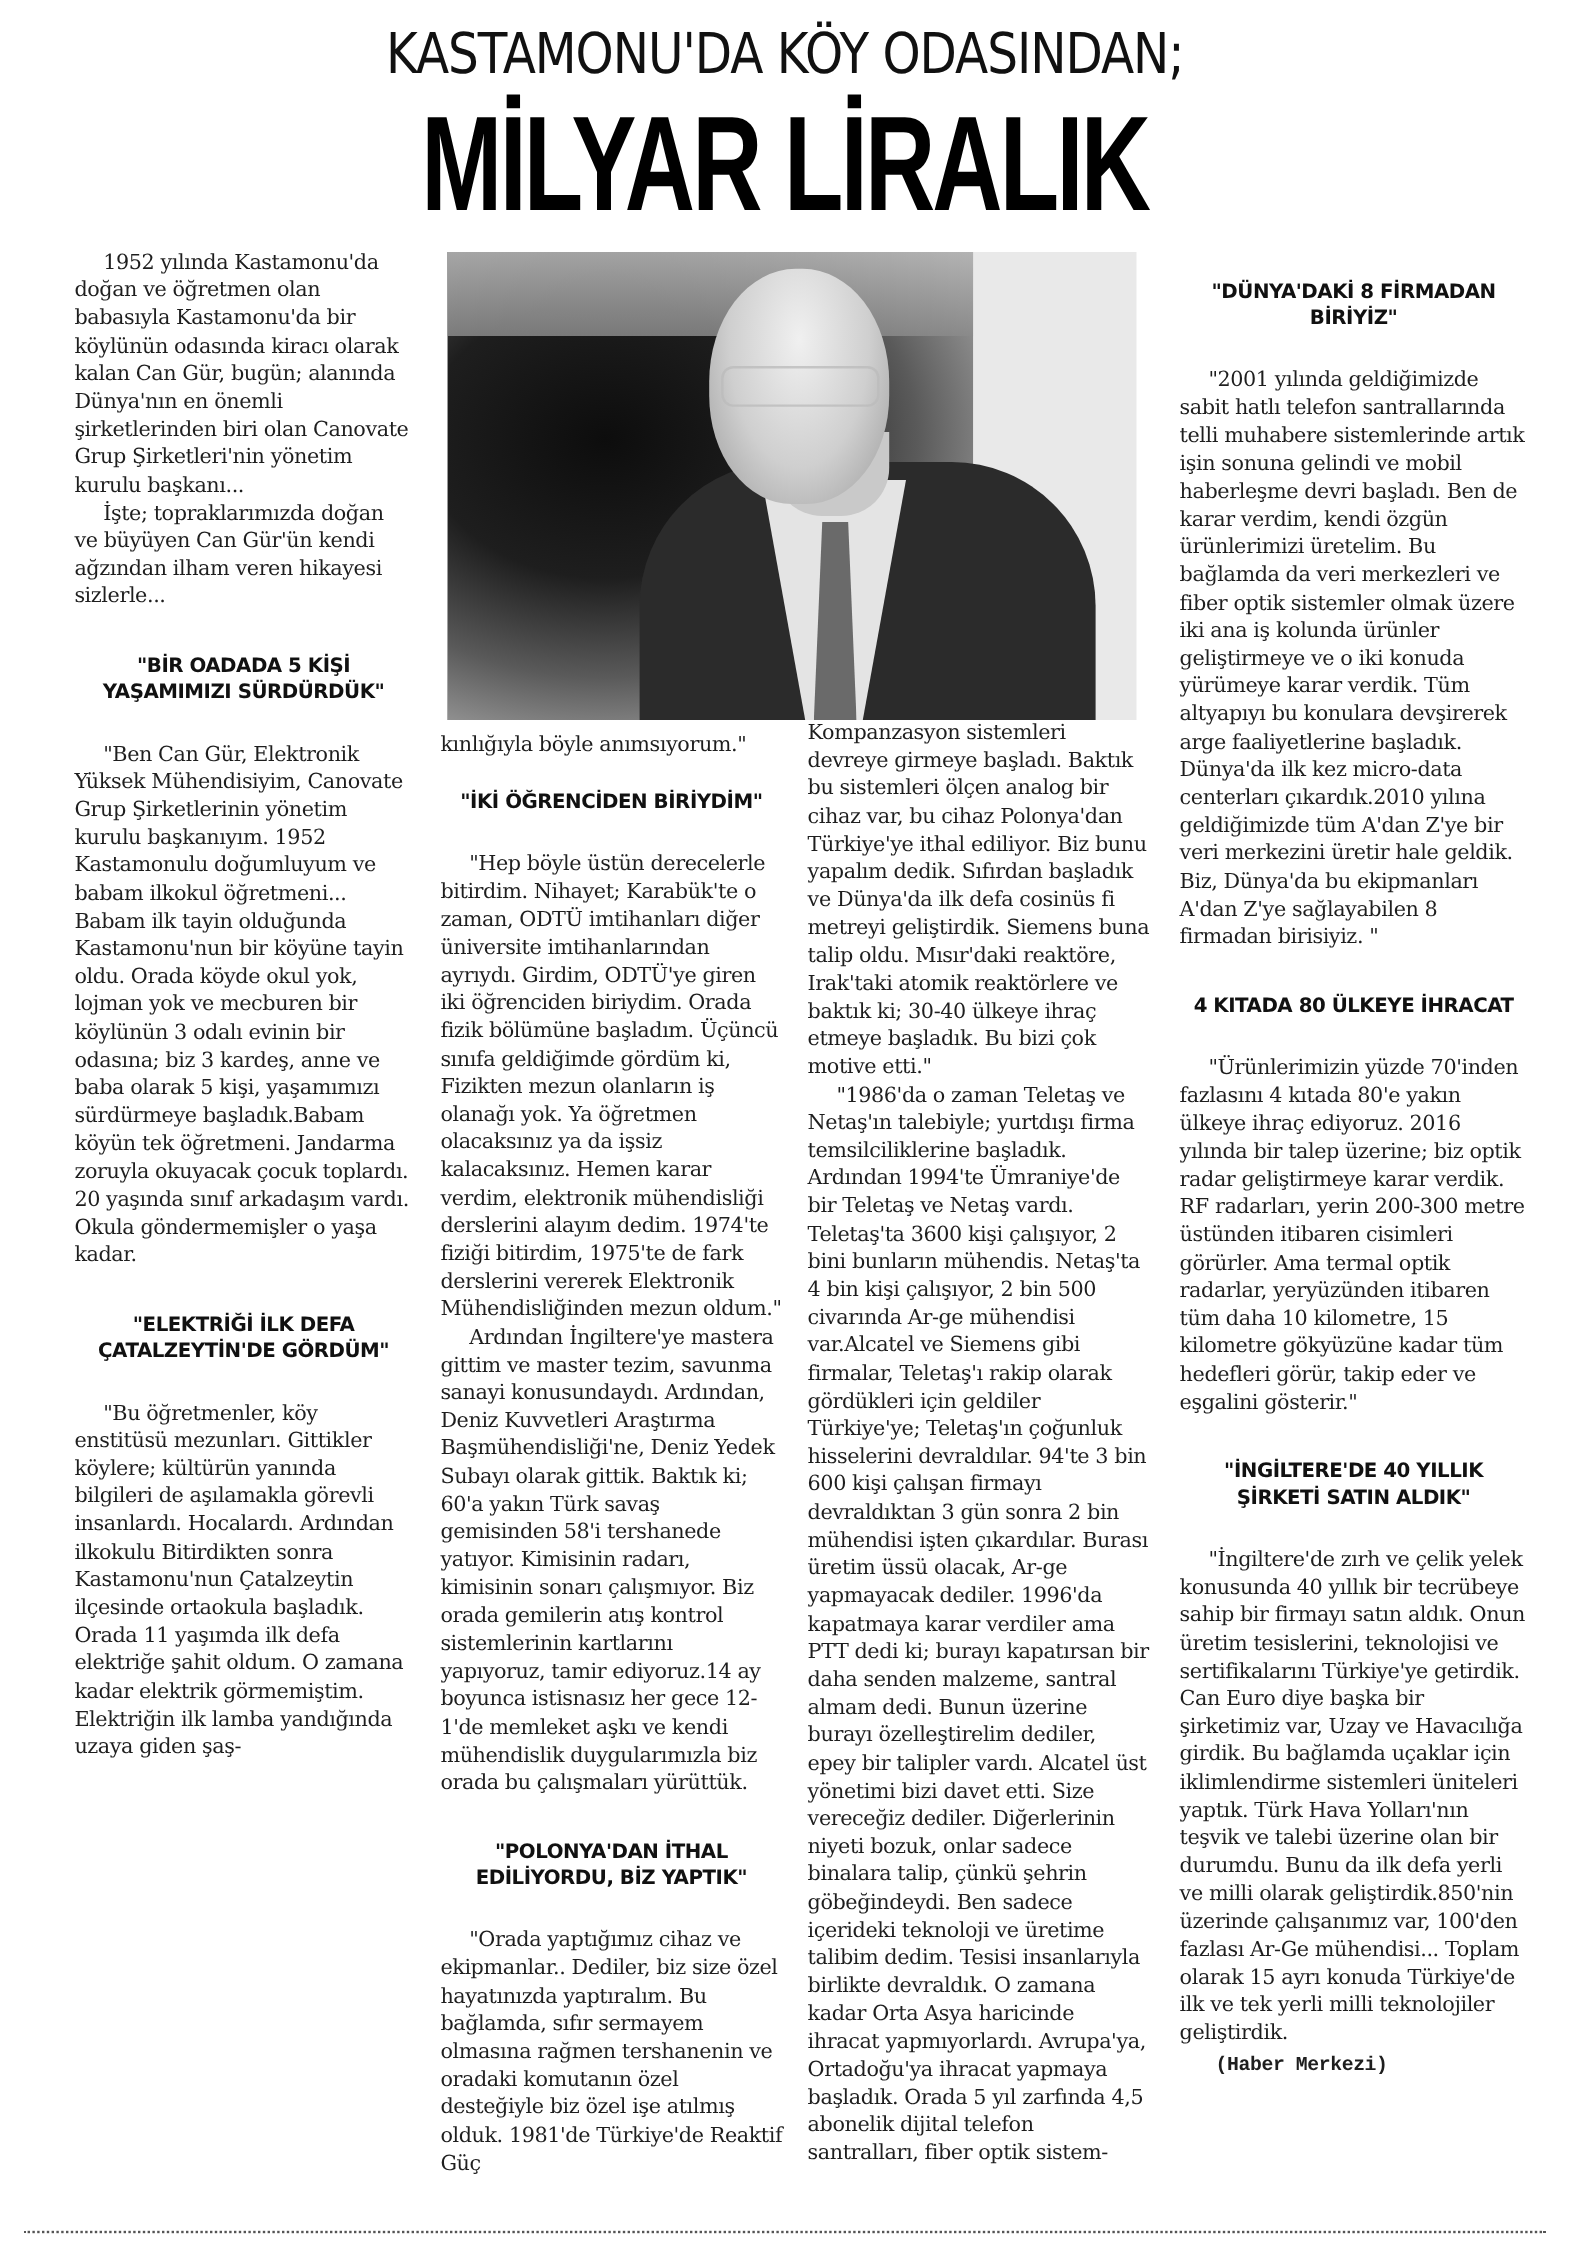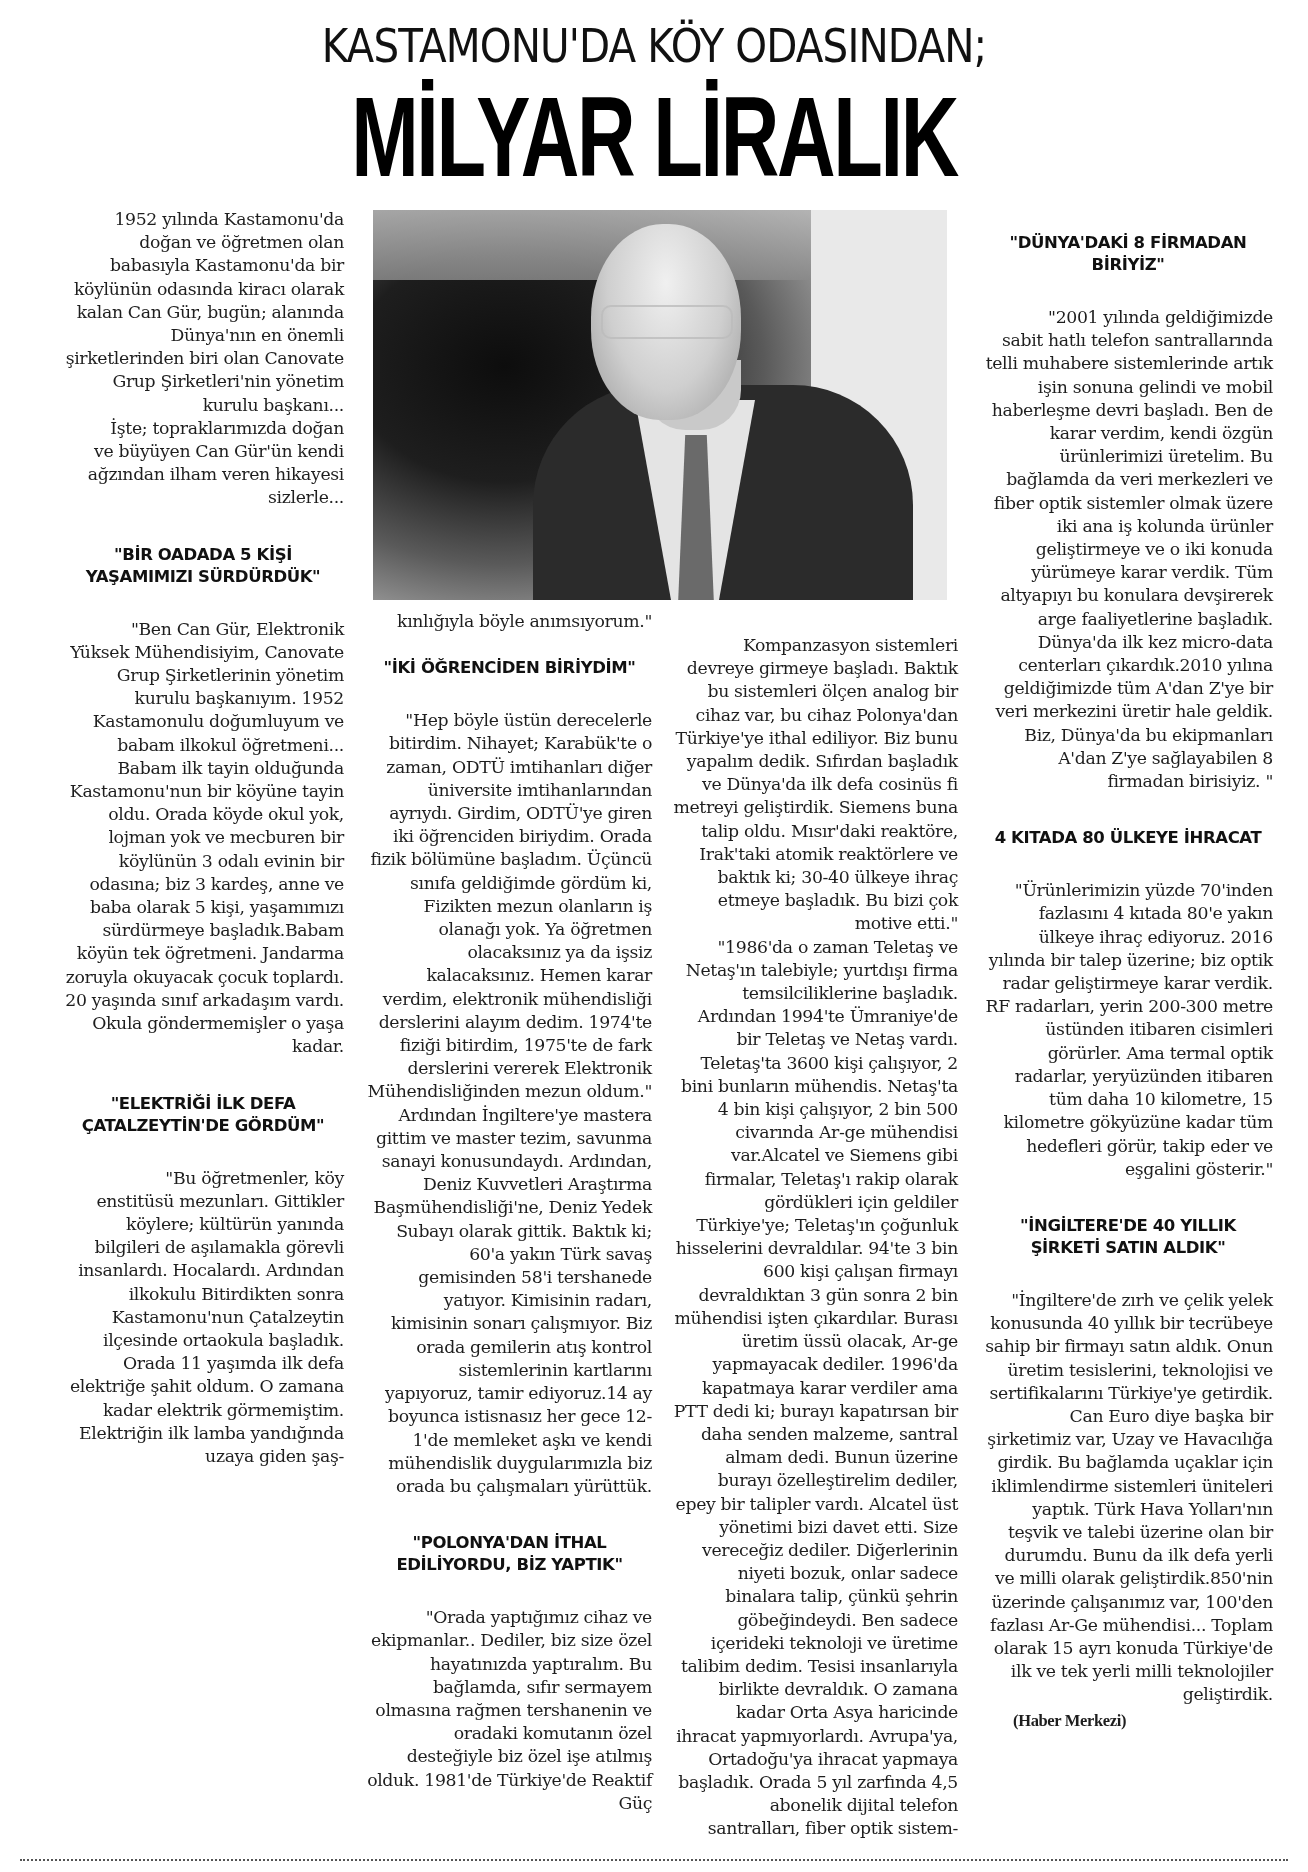--- a/index.html
+++ b/index.html
@@ -13,32 +13,32 @@
   .headline {
     position: absolute; left: 0; top: 78px; width: 1308px; text-align: center;
     font-family: "Liberation Sans", sans-serif; font-size: 104px; font-weight: bold;
     letter-spacing: -3px; transform: scaleX(0.78) scaleY(1.08); transform-origin: center top;
     color: #000; line-height: 110px;
   }
   .col {
     position: absolute; font-family: "DejaVu Serif", serif; font-size: 17.3px;
     line-height: 23.2px; color: #1e1e1e; letter-spacing: -0.35px;
   }
-  .col p { margin: 0; text-indent: 24px; text-align: right; }
+  .col p { margin: 0; text-indent: 24px; }
   .col p.noindent { text-indent: 0; }
   .col h3 {
     margin: 34px 0 30px 0; text-align: center; font-family: "DejaVu Sans", sans-serif;
     font-weight: bold; font-size: 16.5px; line-height: 22px; letter-spacing: -0.4px; color: #111;
   }
   .col h3.first { margin-top: 24px; }
   #col1 { left: 62px; top: 208px; width: 282px; }
   #col2 { left: 367px; top: 610px; width: 285px; }
-  #col3 { left: 673px; top: 634px; width: 285px; }
+  #col3 { left: 673px; top: 600px; width: 285px; }
   #col4 { left: 983px; top: 208px; width: 290px; }
-  .byline { font-family: Liberation Serif, serif; font-weight: bold; font-size: 16.5px; padding-left: 30px; margin-top: 2px; }
+  .byline { font-family: Liberation Mono, monospace; font-weight: bold; font-size: 16.5px; padding-left: 30px; margin-top: 2px; }
   .photo {
     position: absolute; left: 373px; top: 210px; width: 574px; height: 390px; overflow: hidden;
     background: linear-gradient(90deg, #3a3a3a 0%, #1a1a1a 18%, #555 35%, #8a8a8a 55%, #9a9a9a 72%, #d8d8d8 75%, #e8e8e8 100%);
   }
   .photo .wall { position: absolute; left: 0; top: 0; width: 438px; height: 390px;
     background: radial-gradient(ellipse at 30% 40%, #0d0d0d 0%, #1e1e1e 35%, #5a5a5a 60%, #a9a9a9 85%); }
   .photo .wallsky { position: absolute; left: 0; top: 0; width: 438px; height: 70px;
     background: linear-gradient(180deg, #b5b5b5, #8a8a8a); opacity: 0.85; }
   .photo .whitewall { position: absolute; left: 438px; top: 0; width: 136px; height: 390px; background: #e9e9e9; }
   .photo .suit { position: absolute; left: 160px; top: 175px; width: 380px; height: 260px; background: #2b2b2b;

